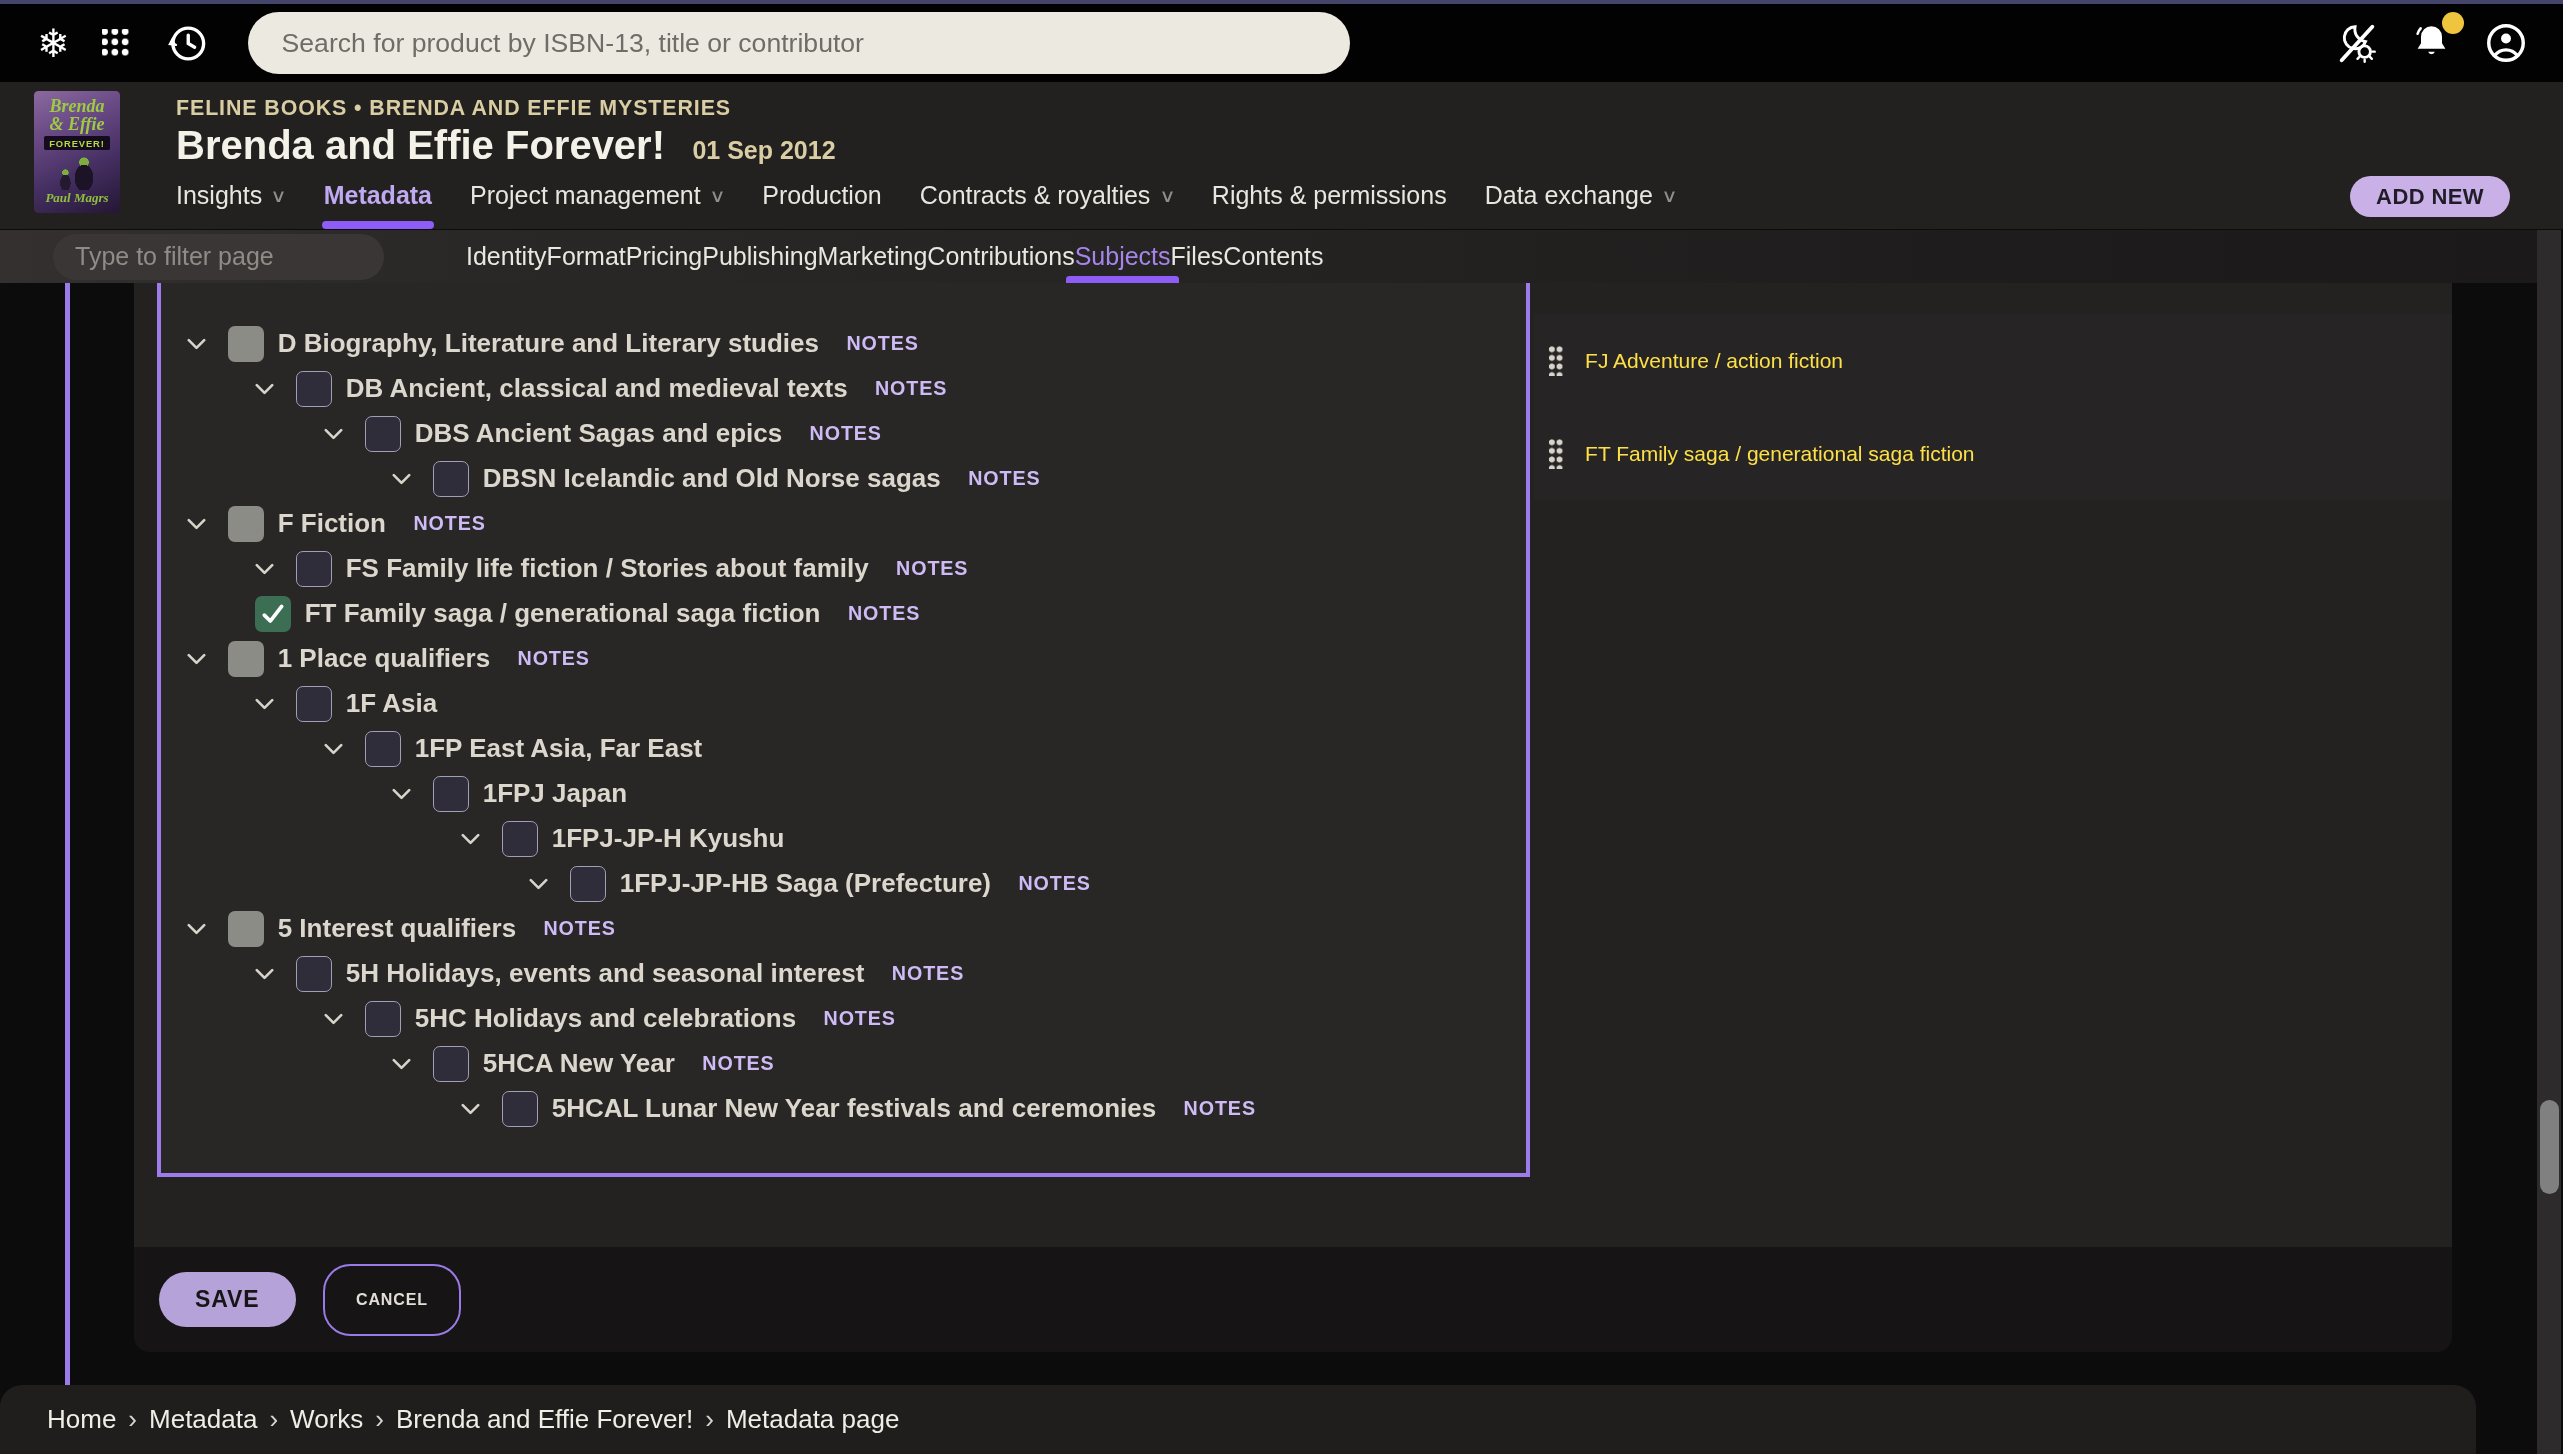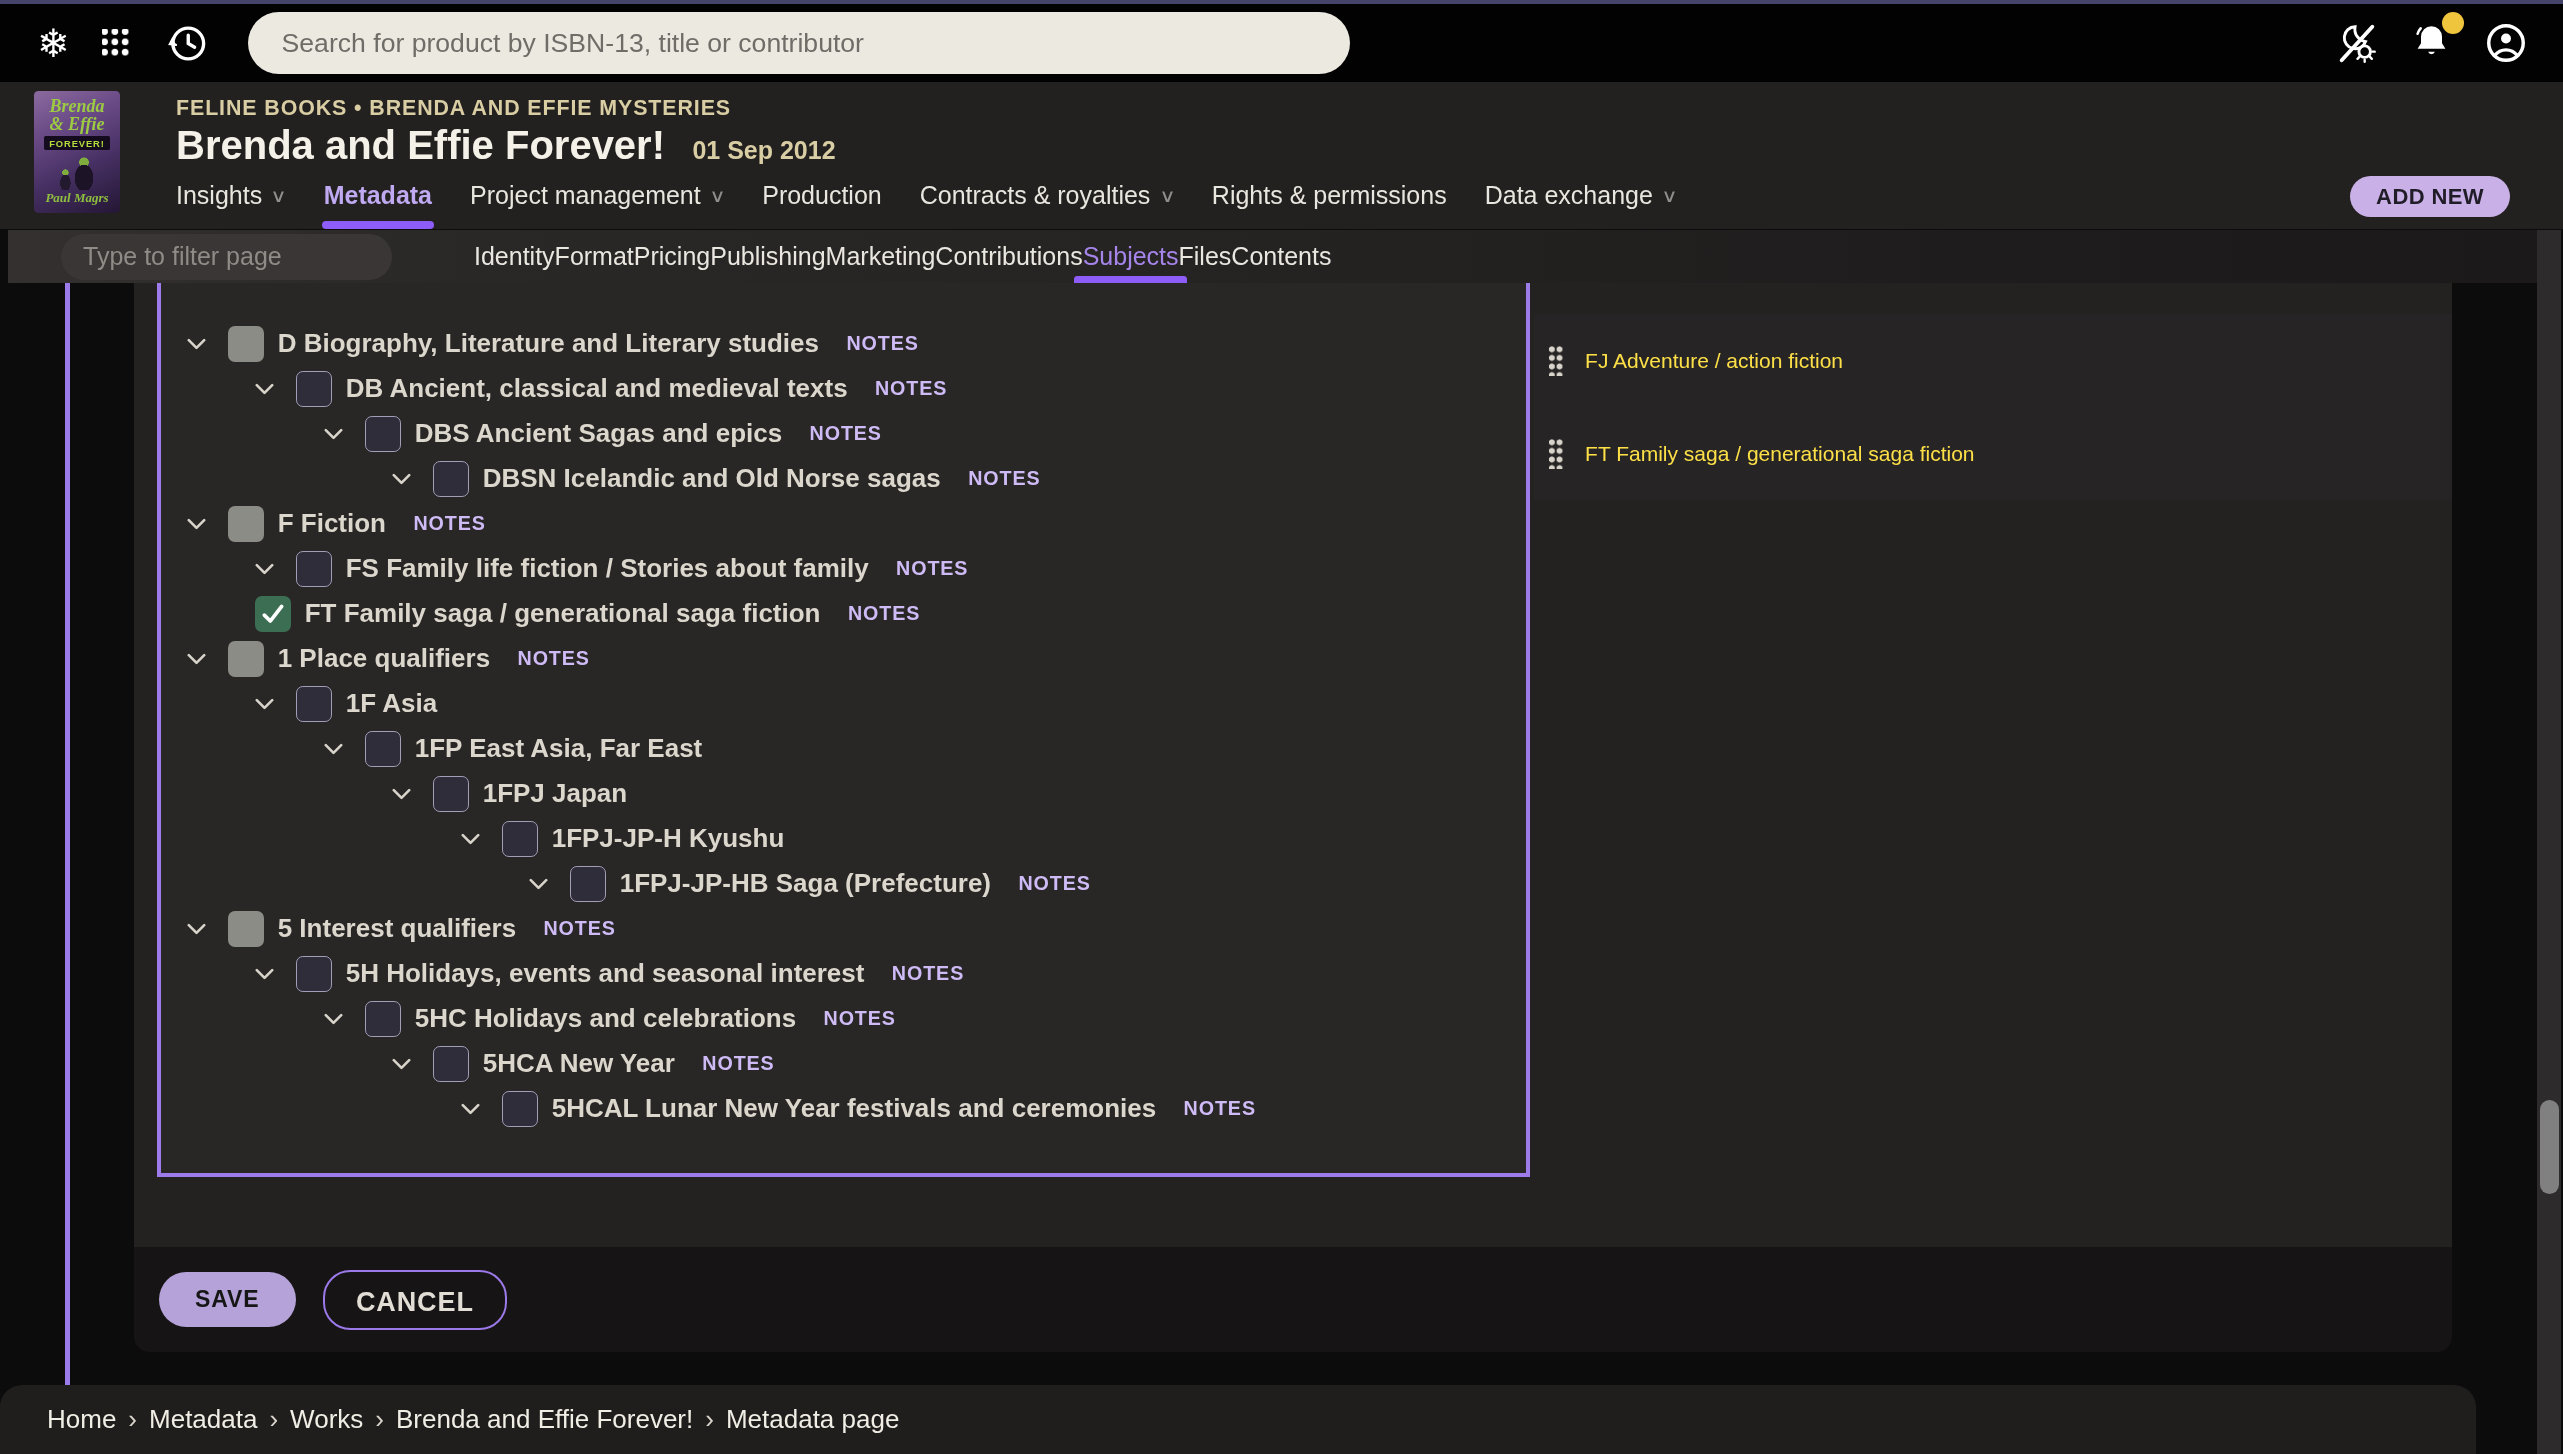--- a/index.html
+++ b/index.html
@@ -52,21 +52,21 @@
 
   #main-nav { left:176px; top:99px; display:flex; align-items:center; gap:38px; }
   .nav-item { position:relative; display:flex; align-items:center; gap:10.3px; font-size:25px; color:#e9e6df; cursor:pointer; padding-bottom:3.4px; }
   .nav-item .dd { color:#908e8b; font-size:18px; font-family:"DejaVu Sans",sans-serif; transform:scaleX(1.25); }
   .nav-item.active { color:#bfa9f1; font-weight:700; }
   .nav-underline { position:absolute; left:-1.7px; right:-1.7px; bottom:-15.4px; height:7.7px; border-radius:4.3px; background:#8e5cf6; }
   #add-new-btn { position:absolute; right:53px; top:94px; height:41px; padding:0 26px; border-radius:20.6px; background:#c9b0e6;
     display:flex; align-items:center; font-size:22px; font-weight:700; letter-spacing:0.4px; color:#201d28; cursor:pointer; border:none; }
 
   
-  #subnav { left:8px; top:230px; width:2537px; height:53px;
+  #subnav { left:0; top:230px; width:2537px; height:53px;
     background: linear-gradient(90deg,#343030 0%,#2a2727 18%,#262323 45%,#1e1c1c 78%,#1b1919 100%); display:flex; align-items:center; }
   #filter-pill { margin-left:53px; width:331px; height:46px; border-radius:23px; background:#3a3636; display:flex; align-items:center; }
   #filter-input { width:100%; background:transparent; border:none; outline:none; font-family:"Liberation Sans",sans-serif;
     font-size:25px; color:#cfcbc4; padding:0 22px; }
   #filter-input::placeholder { color:#8f8c87; opacity:1; }
   #subnav-tabs { display:flex; align-items:center; margin-left:82px; height:100%; }
   .tab { position:relative; height:100%; display:flex; align-items:center; font-size:25px; color:#eae7e0; cursor:pointer; }
   .tab.active { color:#a585ea; }
   .tab-underline { position:absolute; left:-8.6px; right:-8.6px; bottom:0; height:6.9px; border-radius:3.4px 3.4px 0 0; background:#8e5cf6; }
 
@@ -91,22 +91,22 @@
   
   #selected-panel { left:1534px; top:314px; width:918px; background:#262424; }
   .sel-row { height:93px; display:flex; align-items:center; padding-left:13.7px; cursor:grab; }
   .drag-handle { width:15.4px; height:31px; margin-right:22px; flex:none;
     background: radial-gradient(circle, #d8d4cb 2.6px, transparent 3.3px) 0 0 / 7.7px 8.6px; }
   .sel-label { font-size:21px; font-weight:500; color:#fde047; white-space:nowrap; }
 
   
   #save-btn { margin-left:25px; height:55px; padding:0 36px; border:none; border-radius:27.4px; background:#b5a2d9;
     font-family:"Liberation Sans",sans-serif; font-size:23px; font-weight:700; letter-spacing:0.9px; color:#161616; cursor:pointer; }
-  #cancel-btn { margin-left:27.4px; height:60px; padding:15px 31px; border:2.6px solid #9b79e9; border-radius:27.4px; background:transparent;
-    font-family:"Liberation Sans",sans-serif; font-size:27px; font-weight:700; letter-spacing:0.9px; color:#e2ded5; cursor:pointer; }
+  #cancel-btn { margin-left:27.4px; height:72px; padding:15px 31px; border:2.6px solid #9b79e9; border-radius:27.4px; background:transparent;
+    font-family:"Liberation Sans",sans-serif; font-size:16px; font-weight:700; letter-spacing:0.9px; color:#e2ded5; cursor:pointer; }
 
   
   #breadcrumb-bar { left:0; top:1385px; width:2476px; height:69px; background:#201d1d; border-radius:22px 22px 0 0; display:flex; align-items:center; }
   #breadcrumb { margin-left:47px; display:flex; align-items:center; gap:12px; font-size:26px; color:#f1eee6; }
   #breadcrumb .crumb { cursor:pointer; }
   #breadcrumb .crumb.current { cursor:default; }
   #breadcrumb .sep { color:#d9d5cc; }
 
   
   #scroll-track { left:2537px; top:230px; width:24px; height:1225px; background:#2d2b2b; }

